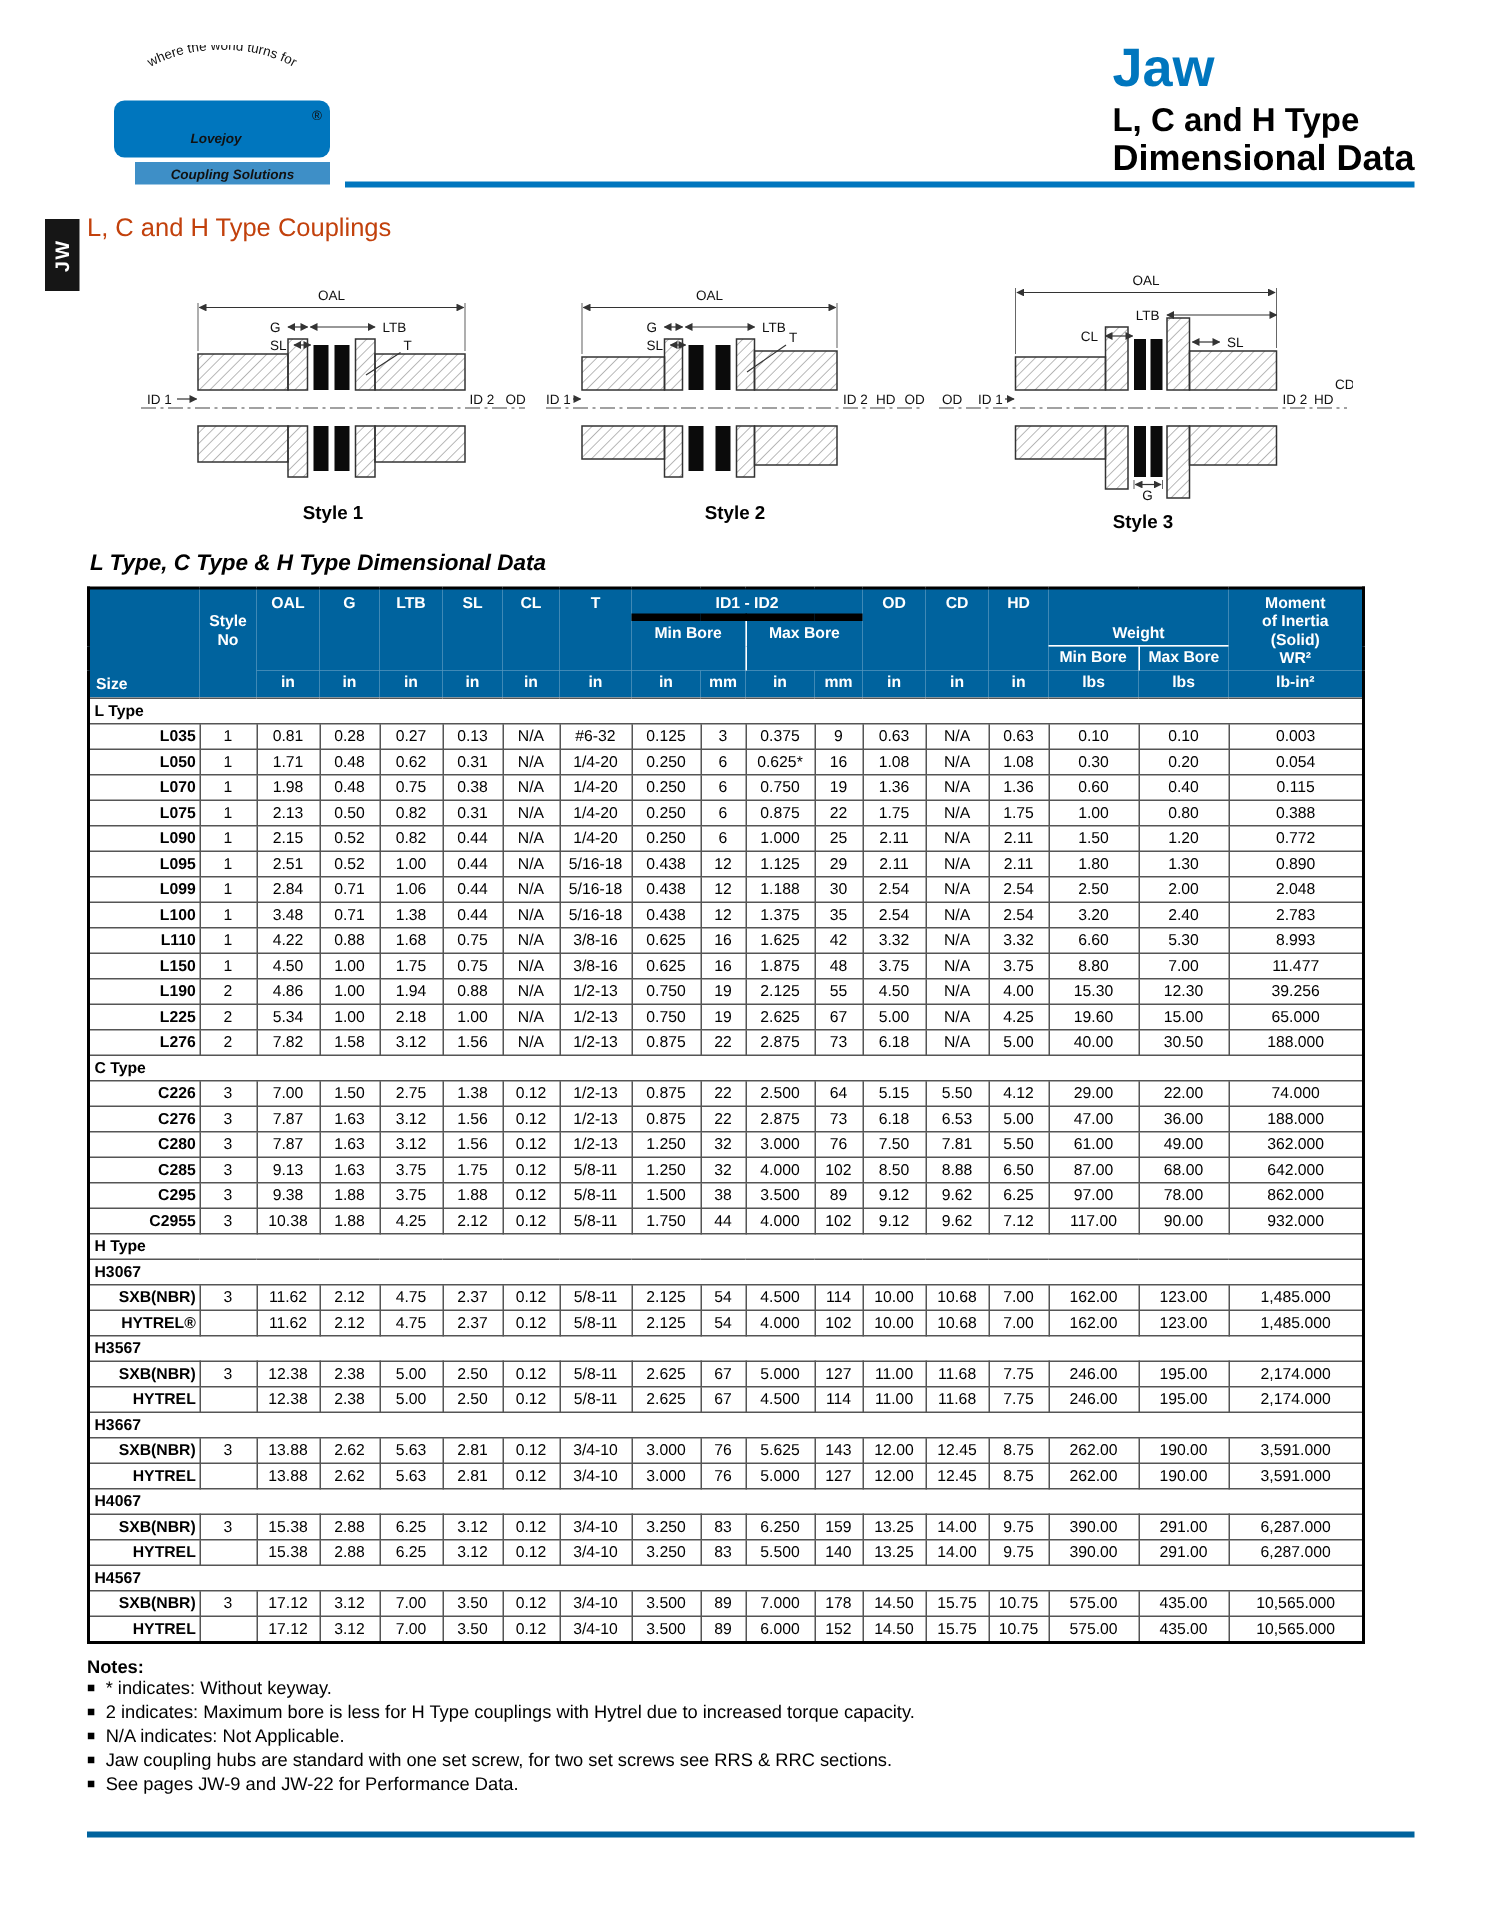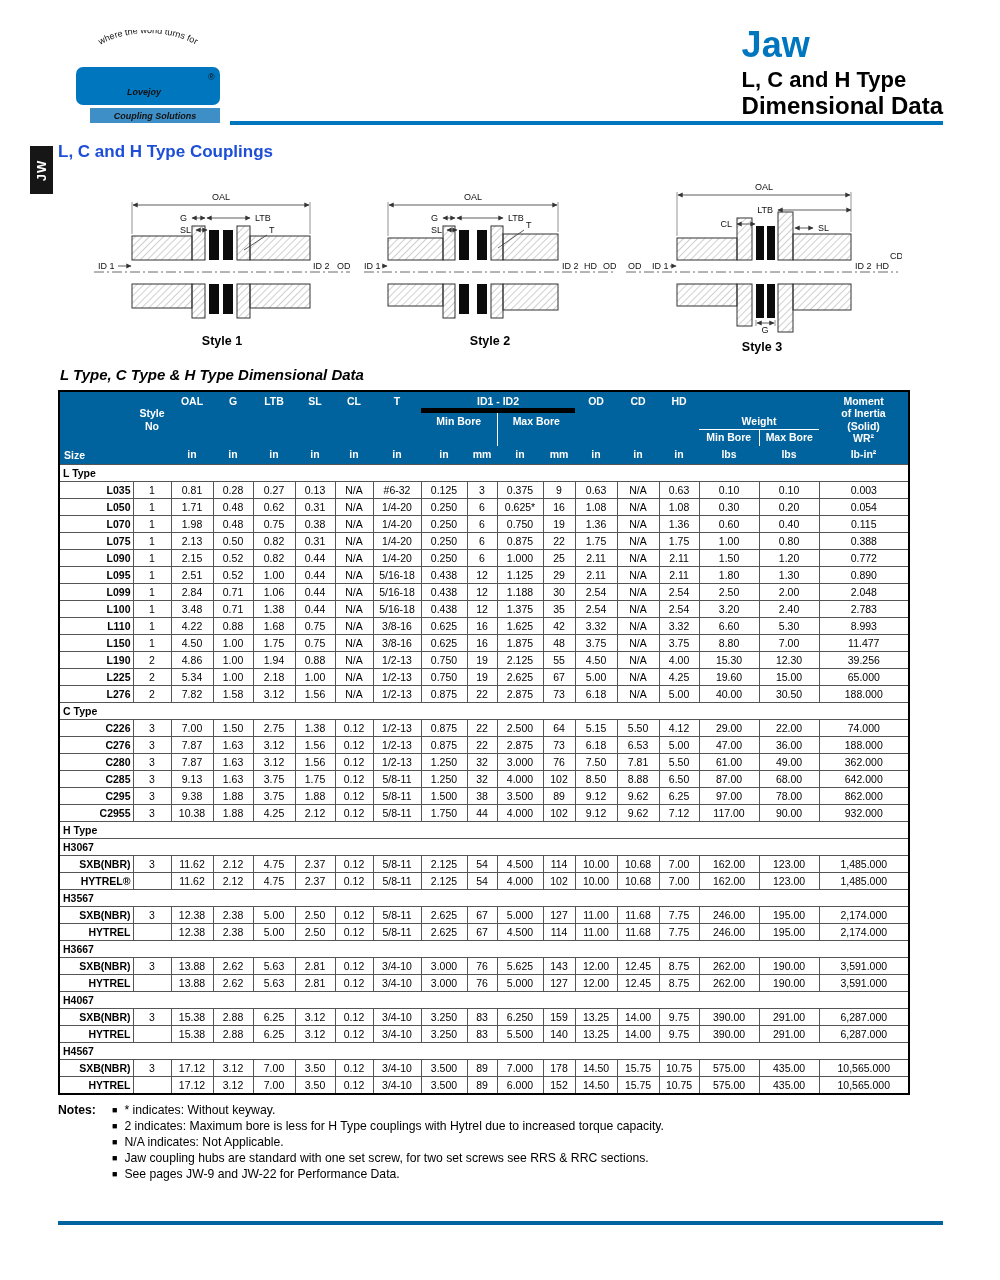--- a/index.html
+++ b/index.html
@@ -17,21 +17,21 @@
   .sub1 { font-size:22px; font-weight:bold; margin-top:3px; line-height:1.15; }
   .sub2 { font-size:24px; font-weight:bold; line-height:1.15; }
   .header-rule { position:absolute; top:121px; left:230px; right:57px; height:4px; background:#0076BE; }
 
   .jw-tab { position:absolute; left:30px; top:146px; width:23px; height:48px; background:#161616;
             display:flex; align-items:center; justify-content:center; }
   .jw-tab span { transform:rotate(-90deg); color:#fff; font-weight:bold; font-size:13px; letter-spacing:1px; }
 
   
   .content { position:absolute; left:58px; top:142px; width:852px; }
-  .section-heading { color:#1d4ed8; font-size:17px; font-weight:bold; }
+  .section-heading { color:#c2410c; font-size:17px; font-weight:normal; }
 
   .diagrams { display:flex; justify-content:space-between; margin-top:10px; padding:0 14px 0 28px; }
   .diagram { text-align:center; }
   .diagram .caption { font-weight:bold; font-size:12.5px; margin-top:2px; }
 
   svg .cl   { stroke:#444; stroke-width:0.8; stroke-dasharray:10,3,2,3; }
   svg rect.hatch { fill:url(#hatch); stroke:#333; stroke-width:1; }
   svg rect.solid { fill:#0b0b0b; stroke:none; }
   svg line.ext  { stroke:#666; stroke-width:0.7; }
   svg line.arr2 { stroke:#333; stroke-width:0.8; marker-start:url(#arr); marker-end:url(#arr); }
@@ -55,21 +55,21 @@
   .w-sub { vertical-align:top; padding-top:1px; }
   .th-moment { vertical-align:top; padding-top:3px; line-height:1.18; font-size:10.5px; }
   .unit-cell { font-weight:bold; padding:2px 0 4px; text-align:center; }
 
   tbody td { border:1px solid #555; background:#fff; text-align:center;
              padding:2.5px 2px 1.5px; line-height:12px; }
   tbody .size-cell { text-align:right; font-weight:bold; padding-left:4px; }
   tbody .section-row td { text-align:left; font-weight:bold; padding-left:3px; }
 
   
-  .notes { display:flex; margin-top:8px; font-size:12.2px; width:852px; }
+  .notes { display:flex; margin-top:8px; font-size:12.2px; width:852px;flex-direction:column; }
   .notes-label { font-weight:bold; width:54px; flex:none; }
   .note-item { display:flex; margin-bottom:1px; line-height:15px; }
   .note-bullet { margin-right:7px; font-size:9px; line-height:15px; }
 
   
   .footer-rule { position:absolute; left:58px; right:57px; top:1221px; height:4px; background:#00639E; }
   .footer { position:absolute; left:58px; right:57px; top:1231px; height:26px; }
   .footer-left  { position:absolute; left:0; font-weight:bold; font-size:17px; }
   .footer-center{ position:absolute; left:50%; transform:translateX(-50%); font-size:13px; top:2px; }
   .footer-right { position:absolute; right:0; font-weight:bold; font-size:17px; }

